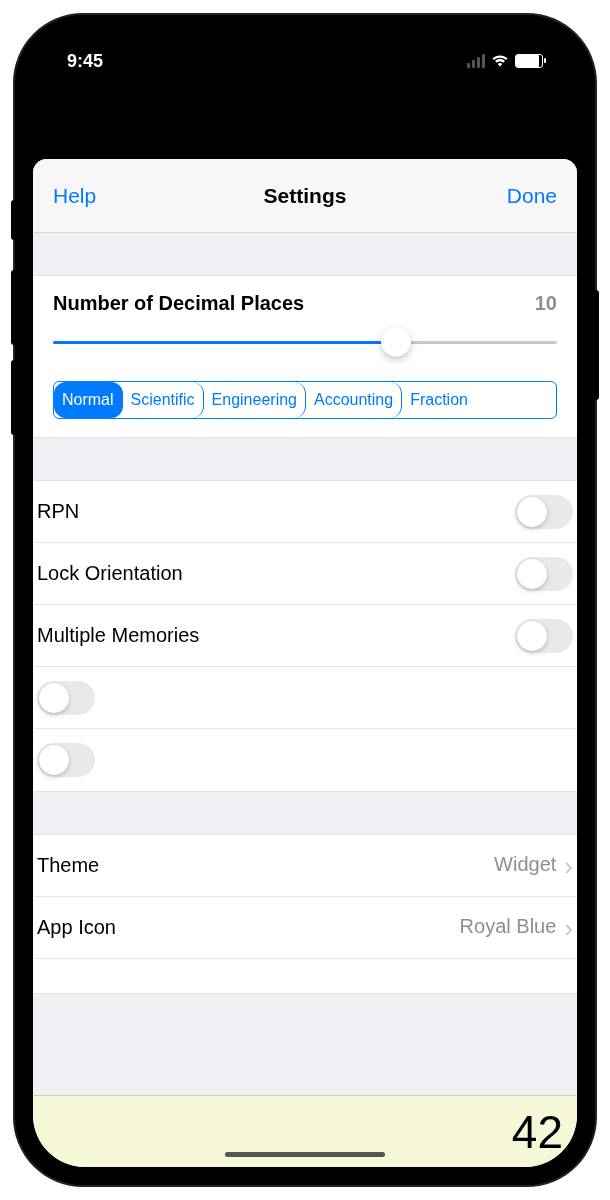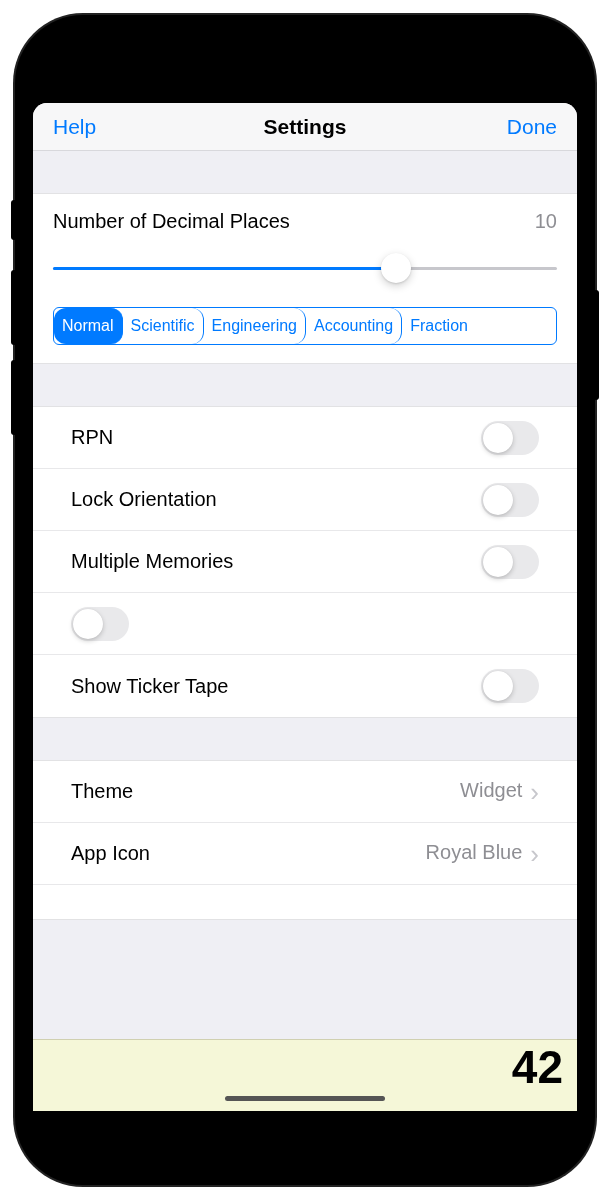--- a/index.html
+++ b/index.html
@@ -93,21 +93,21 @@
       background: #efeff4;
       border-top-left-radius: 14px;
       border-top-right-radius: 14px;
       overflow: hidden;
       display: flex;
       flex-direction: column;
     }
     .nav-bar {
       background: #f7f7f8;
       border-bottom: 1px solid #d8d8dc;
-      height: 48px;
+      height: 74px;
       display: flex;
       align-items: center;
       justify-content: space-between;
       padding: 0 20px;
       flex-shrink: 0;
     }
     .nav-btn {
       color: #007aff;
       font-size: 21px;
       cursor: pointer;
@@ -136,21 +136,22 @@
       border-bottom: 1px solid #e2e2e4;
     }
     .slider-section {
       padding: 16px 20px 18px;
     }
     .slider-header {
       display: flex;
       justify-content: space-between;
       align-items: flex-start;
       font-size: 20px;
-      margin-bottom: 20px;
+      margin-bottom: 12px;
+      font-weight: bold;
     }
     .slider-value { color: #8e8e93; }
     .slider-track {
       position: relative;
       height: 30px;
       display: flex;
       align-items: center;
     }
     .track-bg {
       height: 3px;
@@ -196,21 +197,21 @@
       cursor: pointer;
       border-radius: 12px;
     }
     .segment:last-child { border-right: none; }
     .segment.selected { background: #007aff; color: #fff; }
 
     .row {
       display: flex;
       align-items: center;
       justify-content: space-between;
-      padding: 0 38px;
+      padding: 0 4px;
       height: 62px;
       border-bottom: 1px solid #e8e8ea;
     }
     .section .row:last-child { border-bottom: none; }
     .row-label { font-size: 20px; color: #000; }
     .row-value { font-size: 20px; color: #8e8e93; display: flex; align-items: flex-start; gap: 8px; }
     .chevron {
       color: #c7c7cc;
       font-size: 26px;
       line-height: 1;
@@ -237,24 +238,25 @@
 
     .result-bar {
       position: absolute;
       left: 0;
       right: 0;
       bottom: 0;
       height: 72px;
       background: #f5f7d8;
       border-top: 1px solid #d0d0b0;
       display: flex;
+      align-items: center;
       justify-content: flex-end;
       padding: 0 14px;
       font-size: 46px;
-      font-weight: 700;
+      font-weight: 400;
       color: #000;
     }
     .partial-row {
       height: 34px;
       overflow: hidden;
       border-bottom: none;
     }
     .home-indicator {
       position: absolute;
       bottom: 10px;
@@ -272,20 +274,37 @@
 
 <div class="phone-frame">
   <div class="phone-side-btn side-left-1"></div>
   <div class="phone-side-btn side-left-2"></div>
   <div class="phone-side-btn side-left-3"></div>
   <div class="phone-side-btn side-right"></div>
 
   <div class="screen">
     <div class="notch"></div>
 
+    <div class="status-bar">
+      <span>9:45</span>
+      <div class="status-icons">
+        <div class="signal-icon">
+          <div class="signal-bar sb1"></div>
+            <div class="signal-bar sb2"></div>
+            <div class="signal-bar sb3"></div>
+            <div class="signal-bar sb4"></div>
+        </div>
+        <svg class="wifi-icon" viewBox="0 0 20 14">
+            <path d="M10 13 L7.5 10.2 C8.9 9 11.1 9 12.5 10.2 Z M4.5 7 C7.6 4.2 12.4 4.2 15.5 7 L13.6 9 C11.6 7.2 8.4 7.2 6.4 9 Z M1.5 4 C6.2 -0.3 13.8 -0.3 18.5 4 L16.6 6 C12.9 2.7 7.1 2.7 3.4 6 Z" fill="#fff"></path>
+          </svg>
+        <div class="battery-icon">
+            <div class="battery-fill"></div>
+          </div>
+      </div>
+    </div>
 
     <div class="app-area">
       <div class="modal">
 
         <div class="nav-bar" style="position:relative;">
           <span class="nav-btn">Help</span>
           <span class="nav-title">Settings</span>
           <span class="nav-btn bold">Done</span>
         </div>
 
@@ -333,21 +352,20 @@
                 <div class="switch">
                   <div class="switch-knob"></div>
                 </div>
               </div>
               <div class="row">
                 <div class="switch">
                   <div class="switch-knob"></div>
                 </div>
               </div>
               <div class="row">
-                <span class="row-label">Show Ticker Tape</span>
                 <div class="switch">
                   <div class="switch-knob"></div>
                 </div>
               </div>
             </div>
 
           <div class="section-gap"></div>
 
           <div class="section" id="nav-section">
               <div class="row">

